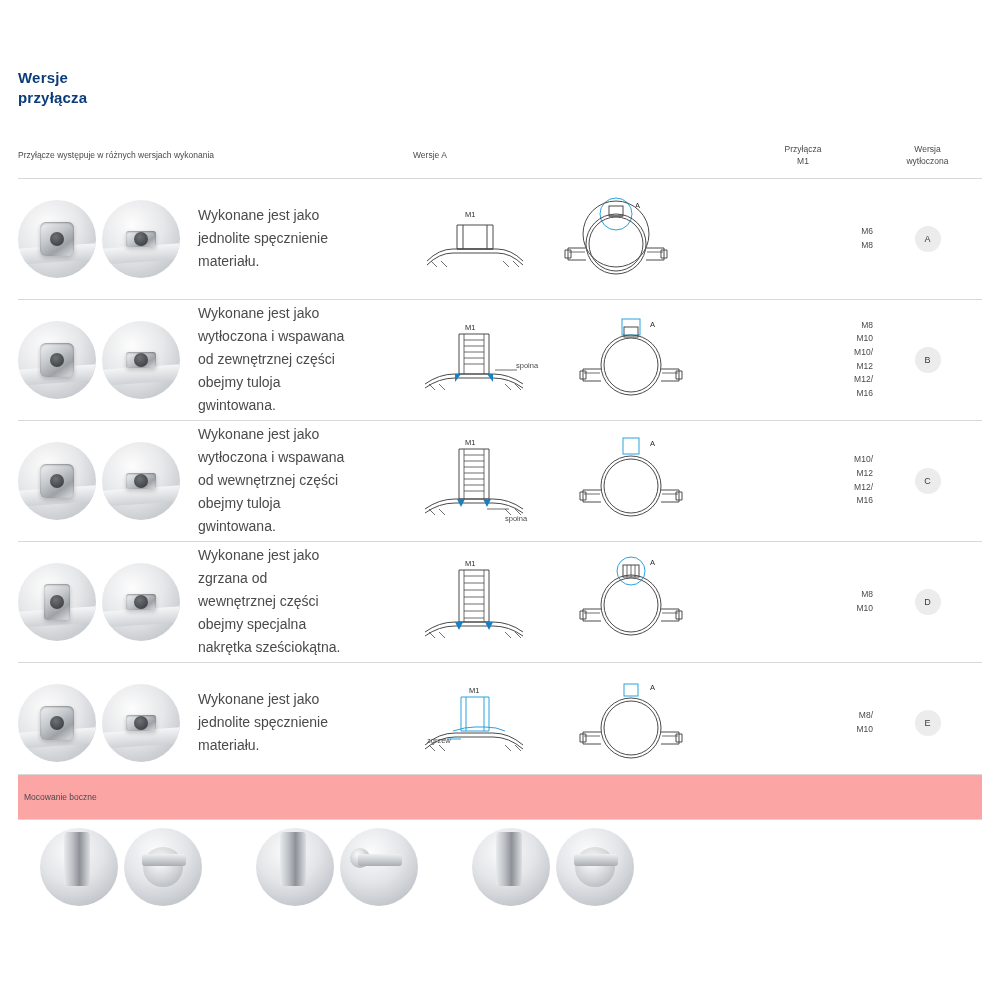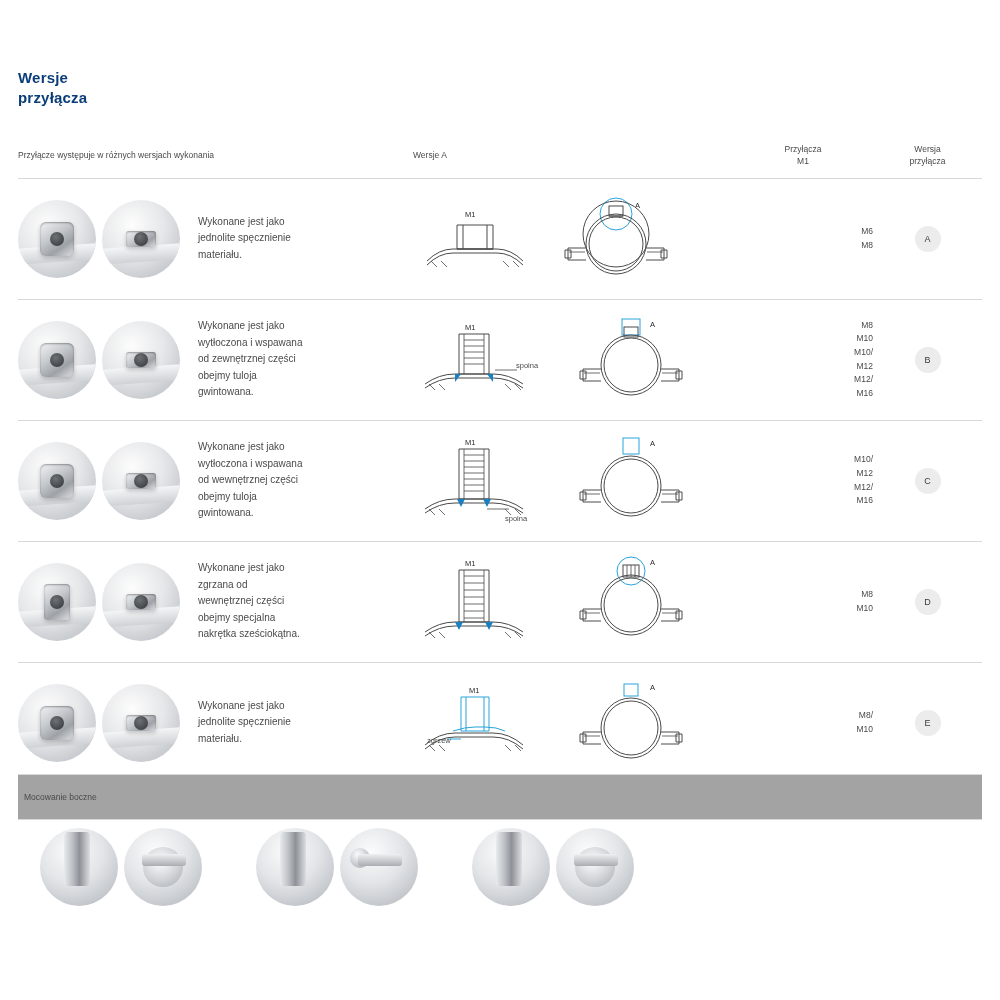--- a/index.html
+++ b/index.html
@@ -56,21 +56,21 @@
 
   .col-img   { width: 180px; }
   .col-desc  { width: 215px; }
   .col-view  { width: 320px; }
   .col-m1    { width: 140px; }
   .col-ver   { width: 109px; }
 
   .row td { height: 121px; }
 
   .desc {
-    font-size: 10px;
+    font-size: 14px;
     line-height: 1.65;
     color: #4a4a4a;
     white-space: pre-line;
     padding-right: 12px;
   }
   .m1 {
     font-size: 8.5px;
     color: #4a4a4a;
     text-align: right;
     line-height: 1.6;
@@ -127,21 +127,21 @@
   .lw2 { stroke:#4a4a4a; stroke-width:.8; fill:none; }
   .blue { stroke:#29a3dc; stroke-width:1; fill:none; }
   .bluef { fill:#1a7fc1; }
   .lbl { font-size:7.5px; fill:#4a4a4a; font-family:"Liberation Sans", sans-serif; }
   .lbl-b { font-size:7.5px; fill:#2a2a2a; font-family:"Liberation Sans", sans-serif; }
 
   
   .side-head {
     position:absolute; left:18px; top:774px; width:964px;
     height:46px; border-top:1px solid #d8d8d8; border-bottom:1px solid #d8d8d8;
-    background:#a3a3a3;
+    background:#fca5a5;
     font-size:8.5px; color:#4a4a4a;
     display:flex; align-items:center; padding-left:6px;
   }
   .side-photos { position:absolute; left:40px; top:828px; display:flex; gap:54px; }
   .pair { display:flex; gap:6px; }
   .sph { width:78px; height:78px; border-radius:50%; overflow:hidden; position:relative;
          background: radial-gradient(circle at 40% 30%, #fbfcfc 0%, #e2e4e7 45%, #c2c6cb 78%, #aeb2b7 100%); }
   .sph .tube {
     position:absolute; left:24px; top:4px; width:26px; height:54px; border-radius:4px;
     background: linear-gradient(90deg,#e9ebed 0%,#b9bdc2 35%,#8e9298 60%,#dcdee1 100%);
@@ -183,21 +183,21 @@
       </th>
       <th>
         <div class="hdr-inner">Wersje A</div>
       </th>
       <th class="c">
         <div class="hdr-inner">Przyłącza
 M1</div>
       </th>
       <th class="c">
         <div class="hdr-inner">Wersja
-przyłącza</div>
+wytłoczona</div>
       </th>
     </tr>
 
     <tr class="row">
       <td>
         <div class="photos">
           <div class="photo">
                 <div class="plate"></div>
                 <div class="nut"></div>
               </div>

